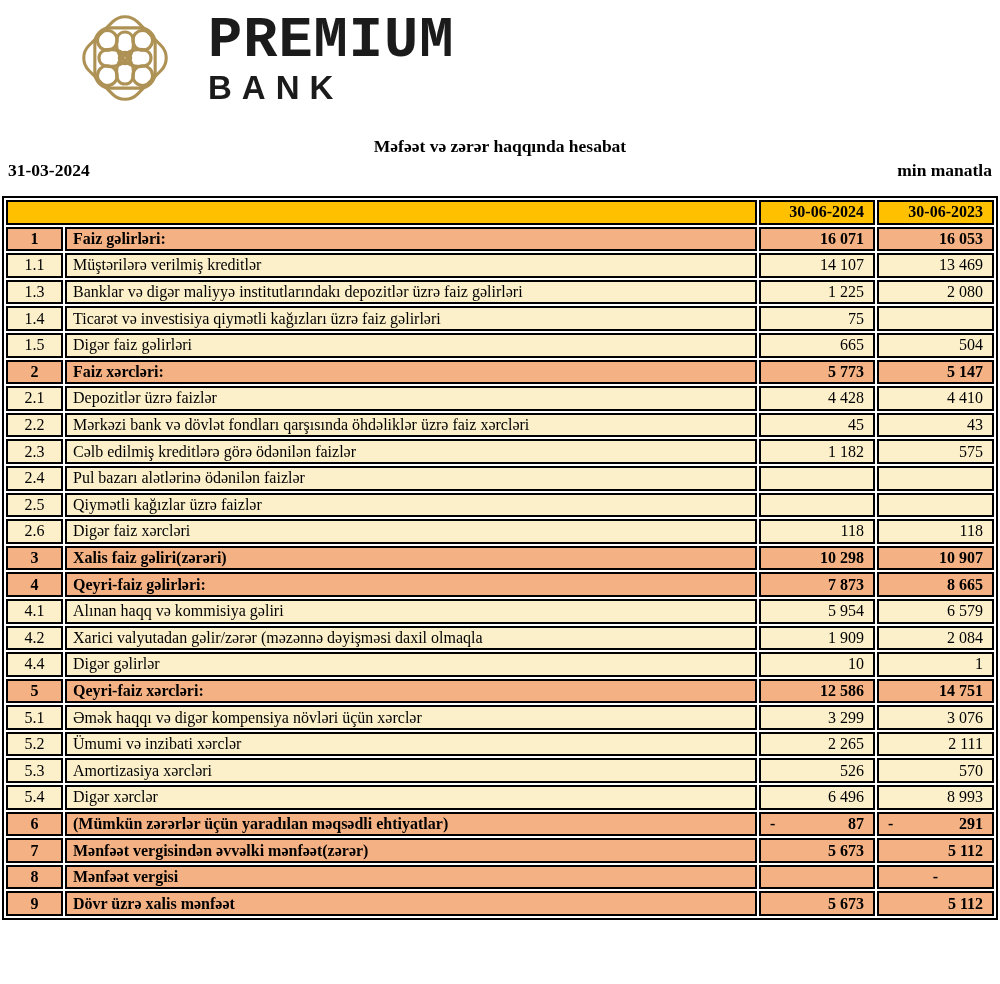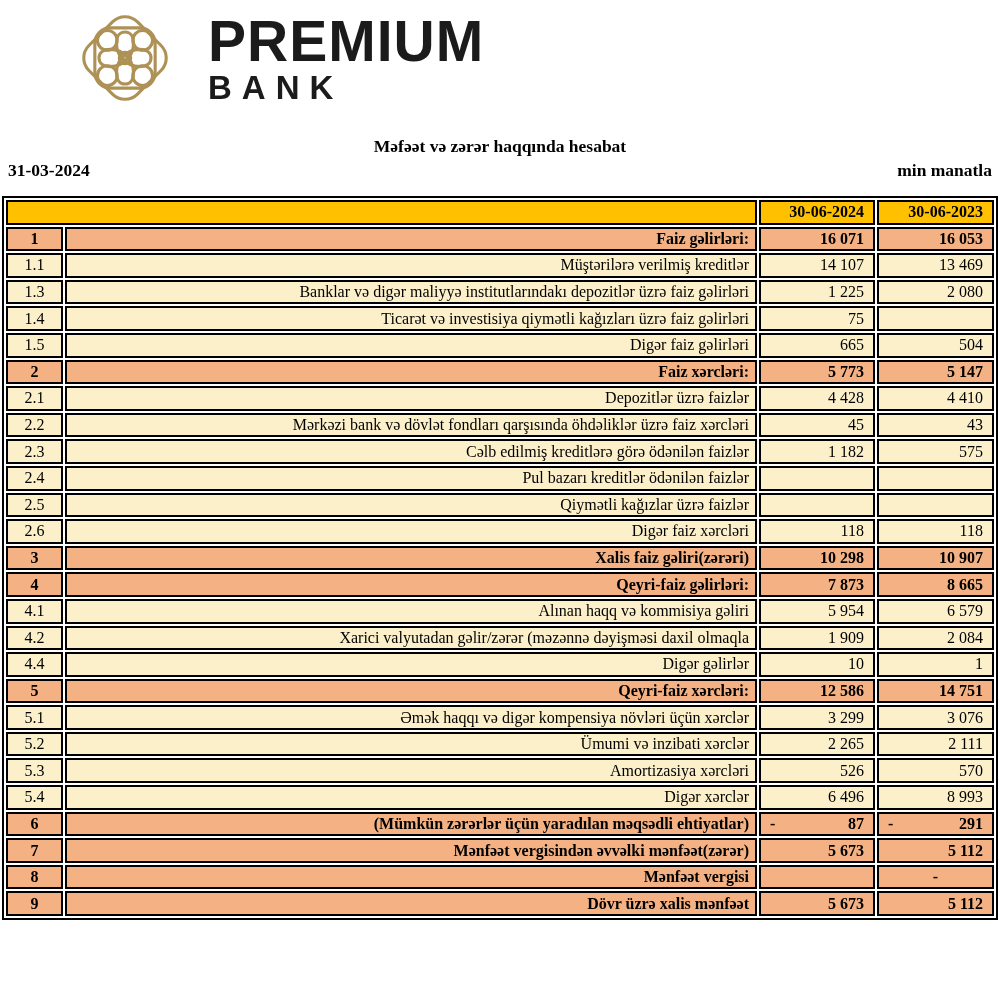--- a/index.html
+++ b/index.html
@@ -17,21 +17,21 @@
   }
   
   .brand{
     display:flex;align-items:flex-start;gap:20px;
     padding:6px 0 0 62px;height:114px;
   }
   .logo{width:126px;height:104px;flex:0 0 auto;}
   .logo .stroke{stroke:var(--logo-gold);fill:none;}
   .brand-text{display:flex;flex-direction:column;padding-top:8px;}
   .brand-top{
-    font-family:Liberation Sans, sans-serif;font-weight:bold;
+    font-family:Liberation Mono, monospace;font-weight:bold;
     font-size:57px;line-height:54px;letter-spacing:1px;color:#1b1b1b;
   }
   .brand-bottom{
     font-family:"Liberation Sans", sans-serif;font-weight:bold;
     font-size:33px;line-height:40px;letter-spacing:10px;color:#1b1b1b;
   }
   
   .title{
     text-align:center;font-weight:bold;font-size:17.5px;margin:16px 12px 0;
   }
@@ -47,21 +47,21 @@
   }
   th,td{
     border:2px solid var(--border);
     height:20.6px;padding:0 6px;font-size:16px;line-height:20px;
     overflow:hidden;white-space:nowrap;
   }
   thead th{background:var(--header-bg);font-weight:bold;text-align:center;}
   tr.section td{background:var(--section-bg);font-weight:bold;}
   tr.item td{background:var(--item-bg);font-weight:normal;}
   .c-num{text-align:center;padding:0 2px;}
-  .c-label{text-align:right;}
+  .c-label{text-align:left;}
   .c-val{text-align:right;padding:0 9px;}
   td.dash-only{text-align:center;}
   .negwrap{display:flex;justify-content:space-between;}
 </style>
 </head>
 <body>
 
 <div class="page">
 
   <header class="brand">
@@ -157,21 +157,21 @@
           <td class="c-val">43</td>
         </tr>
         <tr class="item">
           <td class="c-num">2.3</td>
           <td class="c-label">Cəlb edilmiş kreditlərə görə ödənilən faizlər</td>
           <td class="c-val">1 182</td>
           <td class="c-val">575</td>
         </tr>
         <tr class="item">
           <td class="c-num">2.4</td>
-          <td class="c-label">Pul bazarı kreditlər ödənilən faizlər</td>
+          <td class="c-label">Pul bazarı alətlərinə ödənilən faizlər</td>
           <td class="c-val"></td>
           <td class="c-val"></td>
         </tr>
         <tr class="item">
           <td class="c-num">2.5</td>
           <td class="c-label">Qiymətli kağızlar üzrə faizlər</td>
           <td class="c-val"></td>
           <td class="c-val"></td>
         </tr>
         <tr class="item">

